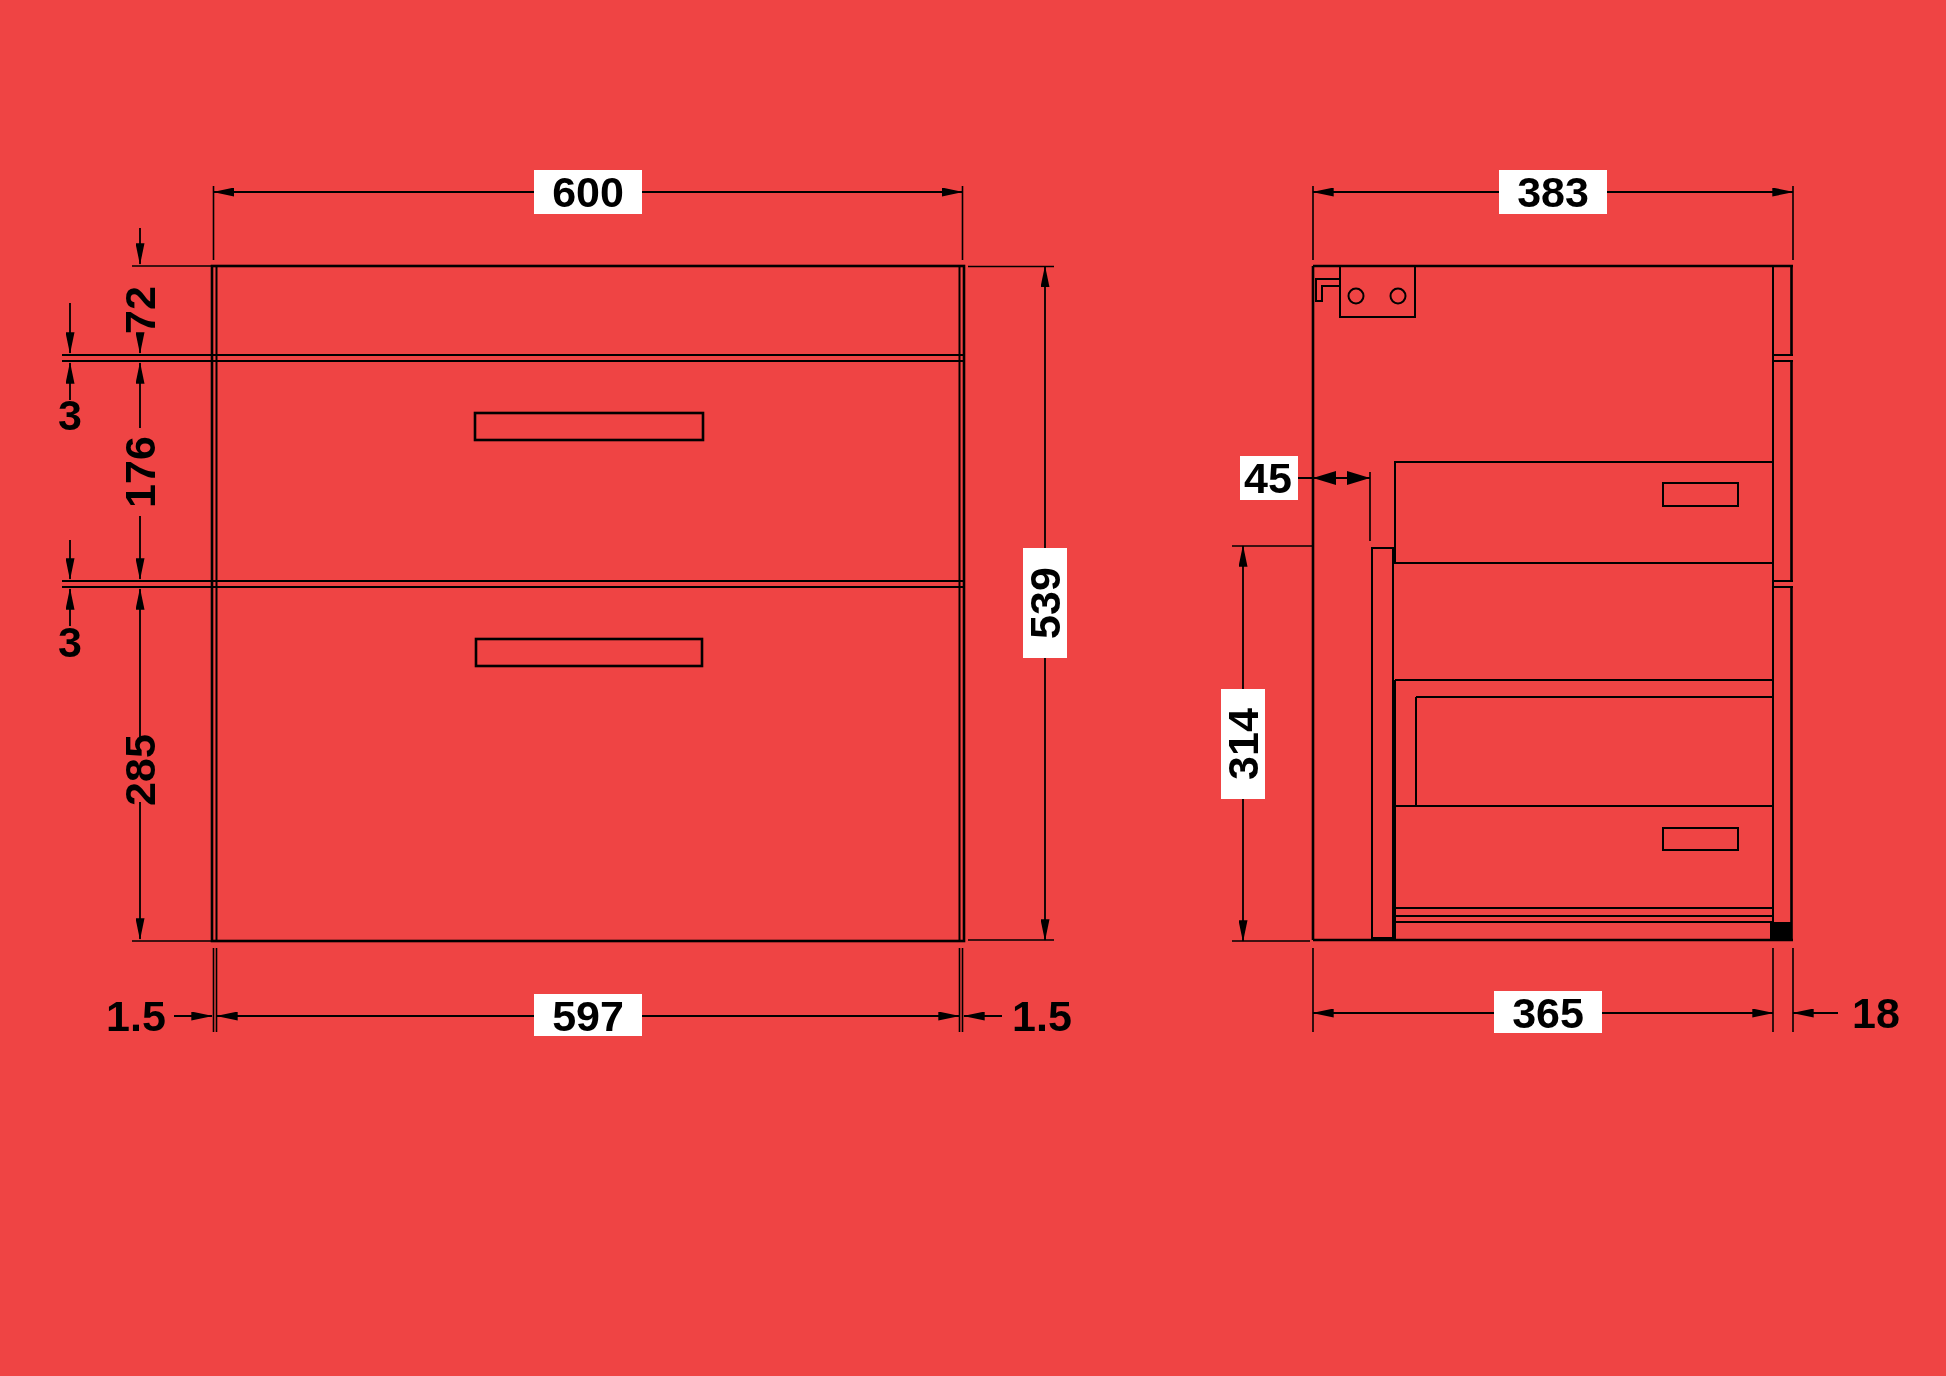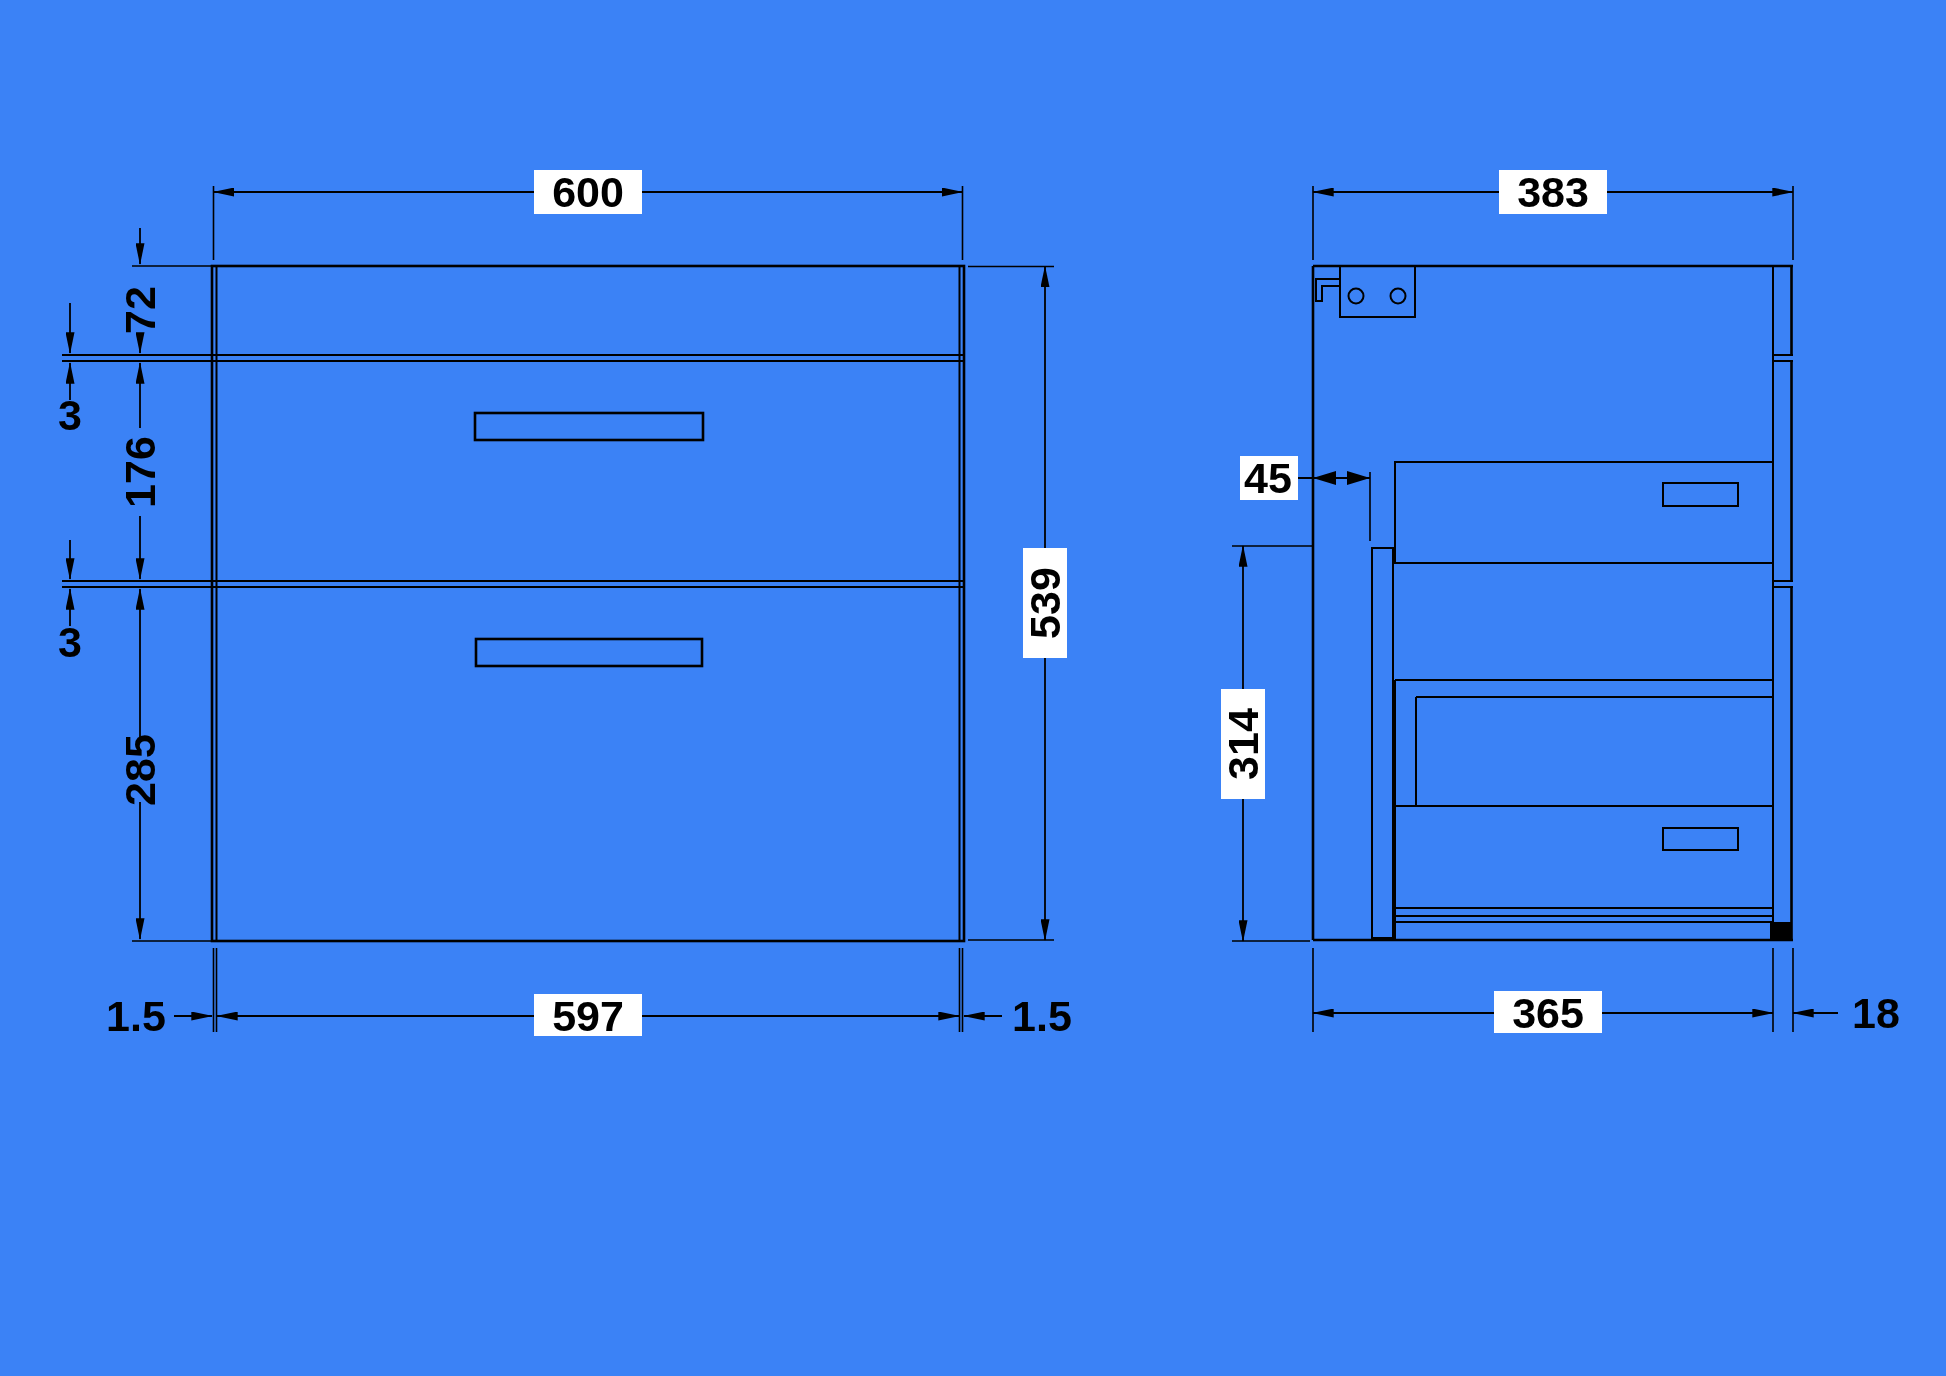--- a/index.html
+++ b/index.html
@@ -1,16 +1,16 @@
 <!DOCTYPE html>
 <html><head>
 <meta charset="utf-8">
 <style>
   html,body{margin:0;padding:0;background:#ffffff;}
-  .stage{position:relative;width:1946px;height:1376px;background:#3b82f6;overflow:hidden;}
+  .stage{position:relative;width:1946px;height:1376px;background:#ef4444;overflow:hidden;}
   svg{position:absolute;left:0;top:0;}
   .obj{stroke:#000;fill:none;stroke-width:2.6;}
   .obj-thin{stroke:#000;fill:none;stroke-width:2;}
   .dim{stroke:#000;fill:none;stroke-width:1.8;}
   .ext{stroke:#000;fill:none;stroke-width:1.6;}
   .solid{fill:#000;stroke:none;}
   .mask{fill:#fff;stroke:none;}
   text{font-family:"Liberation Sans",sans-serif;font-weight:bold;font-size:43px;fill:#000;
        text-anchor:middle;}
 </style>

